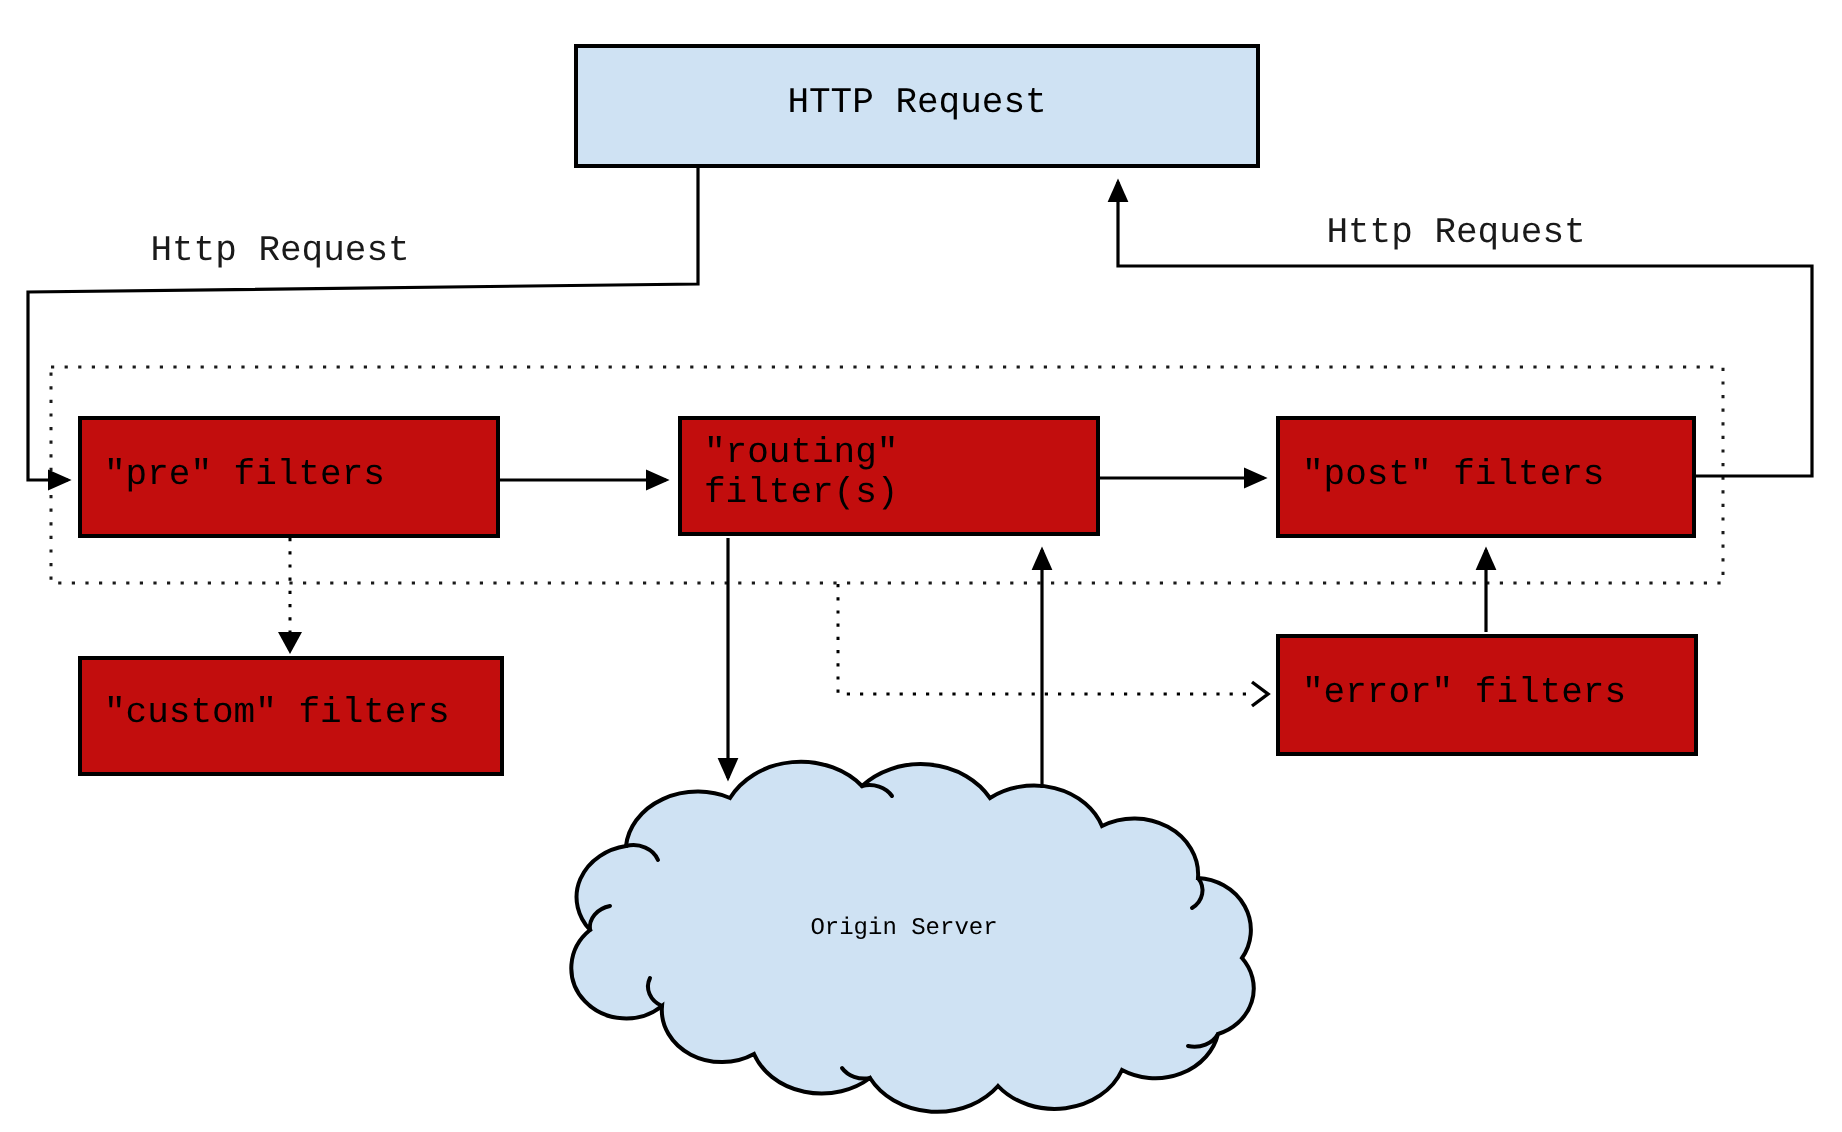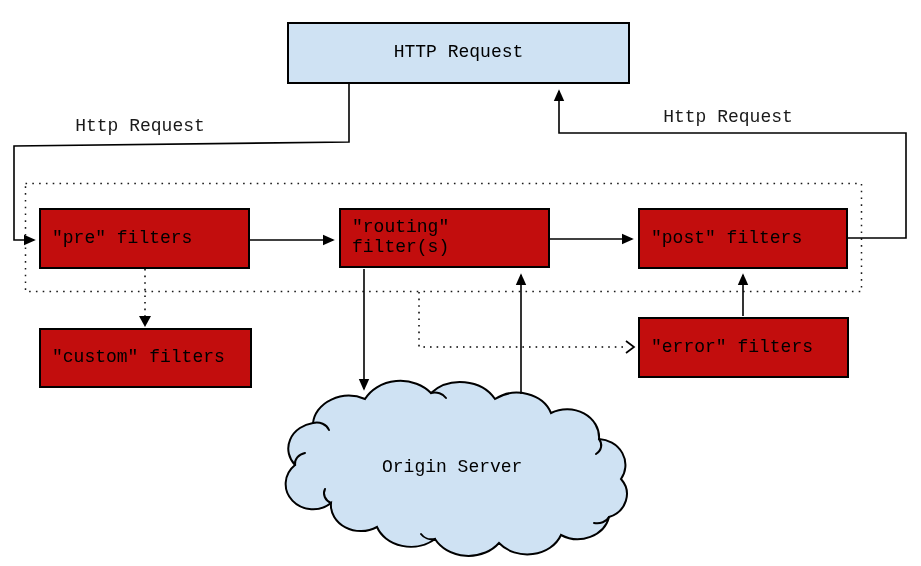--- a/index.html
+++ b/index.html
@@ -32,21 +32,21 @@
   }
   .edge-label{
     position:absolute;
     font-size:18px;
     color:#1a1a1a;
     white-space:nowrap;
     text-align:center;
   }
   .cloud-label{
     position:absolute;
-    font-size:18px;
+    font-size:12px;
     color:#000;
     text-align:center;
     white-space:nowrap;
   }
 </style>
 </head>
 <body>
 
 <div id="stage" style="--filter-fill: #c20d0d; --request-fill: #cfe2f3;">
 

